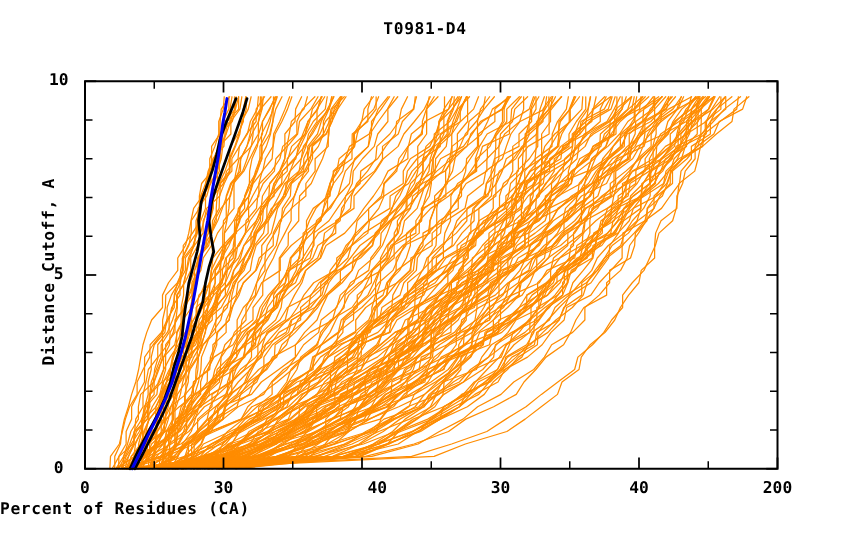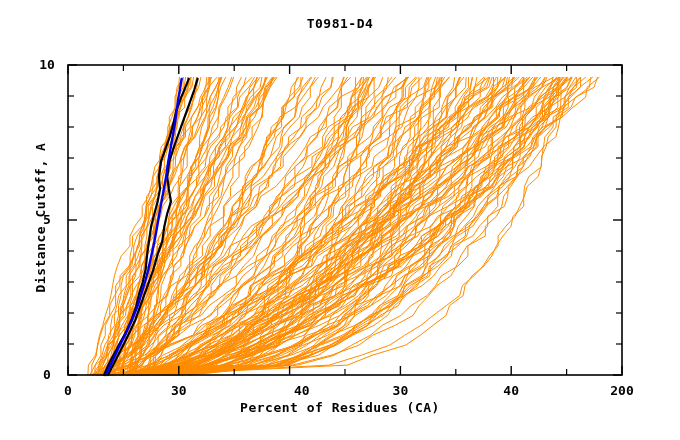--- a/index.html
+++ b/index.html
@@ -30,21 +30,20 @@
     font-size: 13px;
     font-weight: bold;
     color: #000000;
     letter-spacing: 0.5px;
   }
   #xlabel {
     position: absolute;
     left: 0;
     top: 400px;
     width: 680px;
-    text-align: center;
     font-family: "DejaVu Sans Mono", "Liberation Mono", monospace;
     font-size: 13px;
     font-weight: bold;
     color: #000000;
     letter-spacing: 0.5px;
   }
   #ylabel {
     position: absolute;
     left: -80px;
     top: 210px;

